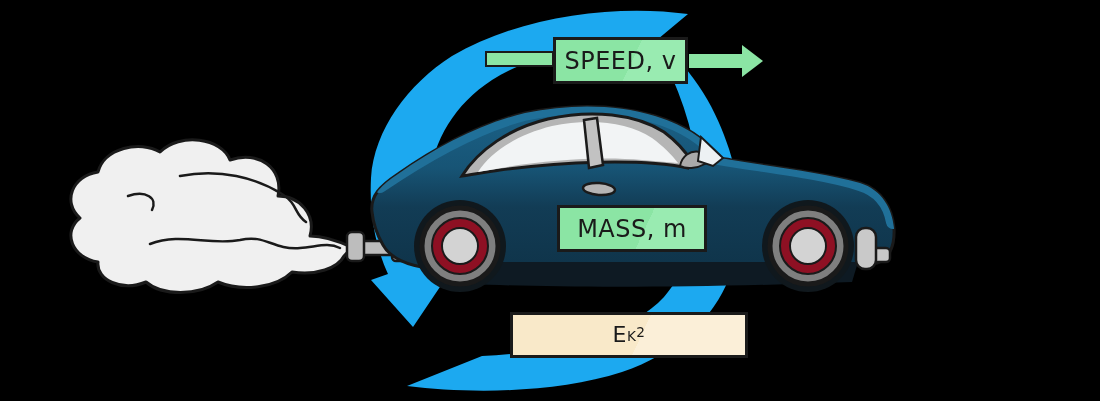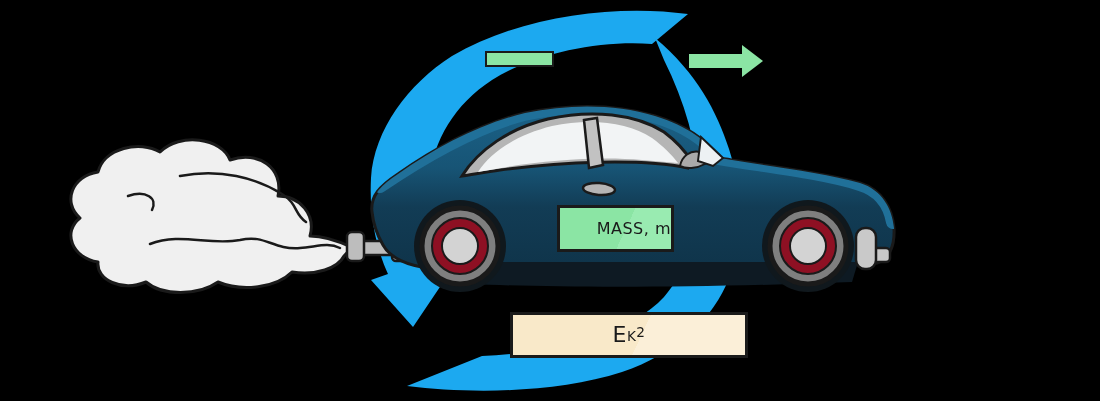--- a/index.html
+++ b/index.html
@@ -8,21 +8,21 @@
     font-family:"DejaVu Sans",sans-serif;
   }
   .stage svg{position:absolute;left:0;top:0;}
   .label-box{
     position:absolute;display:flex;align-items:center;justify-content:center;
     border:3px solid #1a1a1a;box-sizing:border-box;color:#1a1a1a;
     white-space:nowrap;line-height:1;letter-spacing:.5px;
   }
   .green-box{background:linear-gradient(115deg,#8BE5A4 58%,#99EBB1 58%);}
   .speed-box{left:553px;top:37px;width:135px;height:47px;font-size:24px;}
-  .mass-box{left:557px;top:205px;width:117px;height:47px;font-size:16px;justify-content:flex-end;}
+  .mass-box{left:557px;top:205px;width:150px;height:47px;font-size:24px;}
   .formula-box{
     left:510px;top:312px;width:238px;height:46px;font-size:22px;
     background:linear-gradient(115deg,#F9E9C9 55%,#FBEFD8 55%);
   }
   .formula-box sub{font-size:.62em;transform:translateY(2px);}
   .formula-box sup{font-size:.62em;transform:translateY(-2px);}
 </style>
 </head>
 <body>
 
@@ -121,20 +121,23 @@
         <rect x="856" y="228" width="20" height="41" rx="9" fill="#C9C9C9" stroke="#1a1a1a" stroke-width="2.5"></rect>
       </g>
     </g>
 
     <g>
       <rect x="486" y="52" width="67" height="14" fill="#8BE5A4" stroke="#1a1a1a" stroke-width="2"></rect>
       <polygon points="689,54 742,54 742,45 763,61 742,77 742,68 689,68" fill="#8BE5A4"></polygon>
     </g>
   </svg>
 
+  <div class="label-box green-box speed-box">
+    <span>SPEED, v</span>
+  </div>
 
   <div class="label-box green-box mass-box">
     <span>MASS, m</span>
   </div>
 
   <div class="label-box formula-box">
     <span>E</span>
       <sub>K</sub>
       <sup>2</sup>
   </div>

